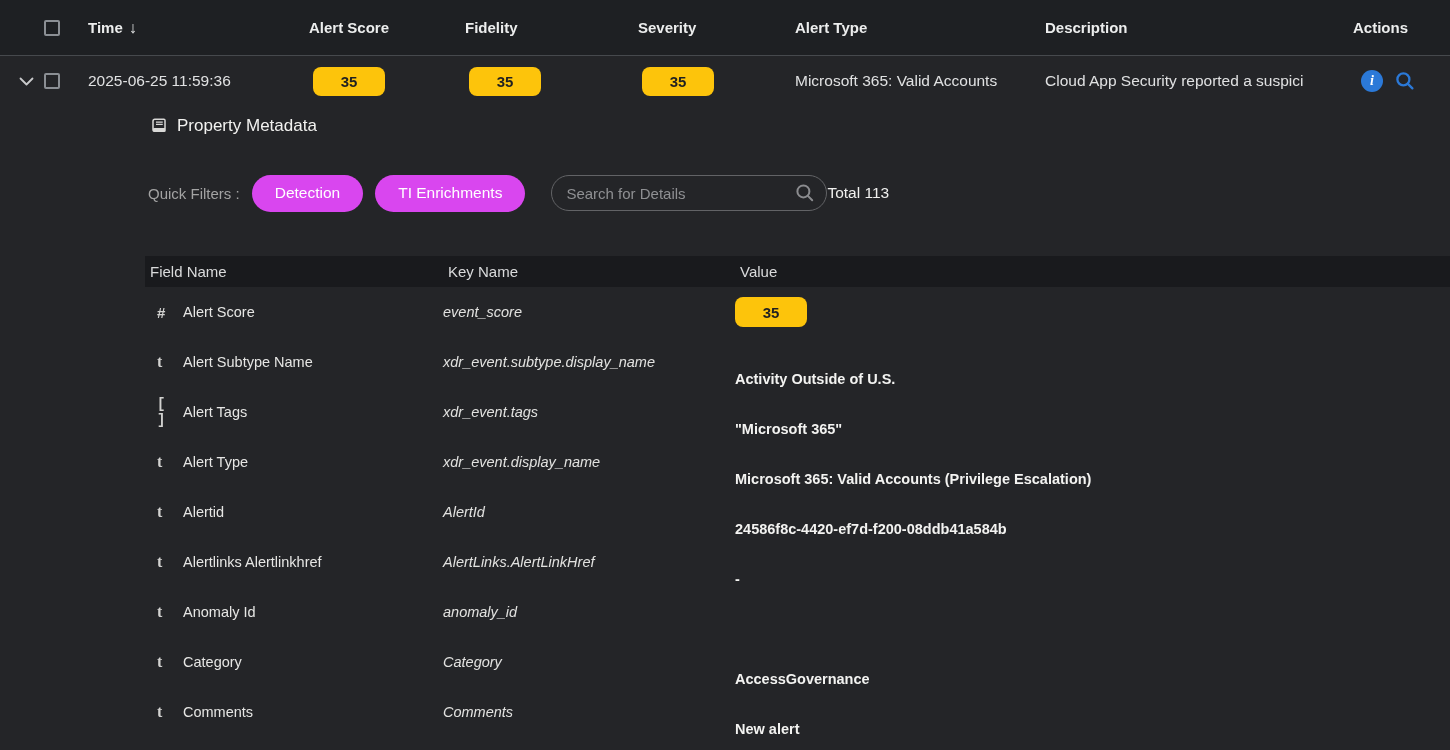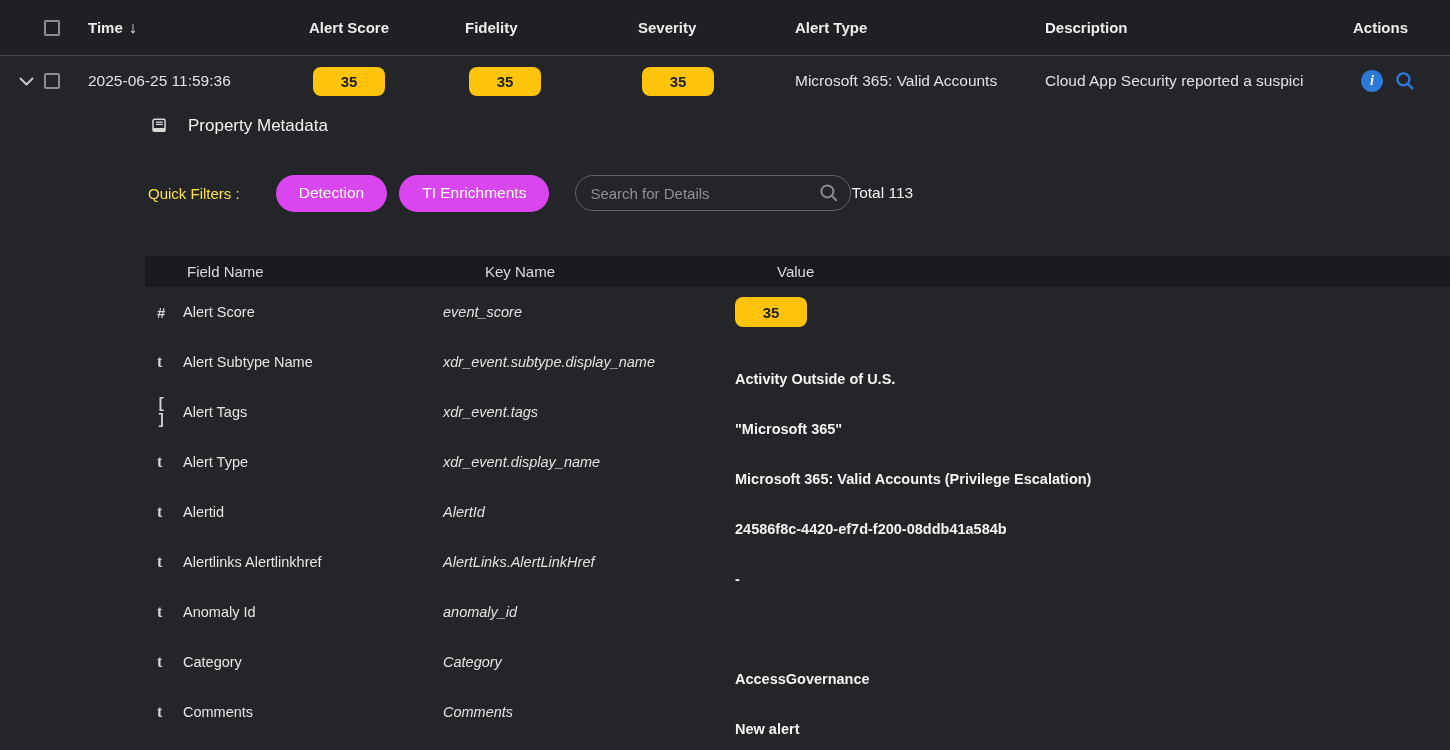--- a/index.html
+++ b/index.html
@@ -64,30 +64,30 @@
     font-weight:700; font-style:italic;
     font-size:14px;
     display:inline-flex; align-items:center; justify-content:center;
     cursor:pointer;
   }
   .icon-btn { cursor:pointer; display:inline-flex; align-items:center; }
 
   
   .detail-heading {
     margin:10px 0 0 150px;
-    display:flex; align-items:center; gap:20px;
+    display:flex; align-items:center; gap:9px;
     font-size:17px; color:#f2f2f0;
   }
 
   .filters-bar {
     margin:38px 0 0 148px;
     display:flex; align-items:center;
     height:38px;
   }
-  .qf-label { font-size:15px; color:#fde047; margin-right:36px; }
+  .qf-label { font-size:15px; color:#a3a3a3; margin-right:12px; }
   .pill {
     height:37px;
     padding:0 23px;
     border:none;
     border-radius:19px;
     background:#d946ef;
     color:#ffffff;
     font-size:15.5px;
     font-family:inherit;
     display:inline-flex; align-items:center;
@@ -118,21 +118,21 @@
   .meta-table { margin:44px 0 0 145px; width:1305px; }
   .meta-head {
     display:grid;
     grid-template-columns:298px 292px 1fr;
     align-items:center;
     height:31px;
     background:#191a1d;
     font-size:15px;
     color:#dadbdc;
   }
-  .meta-head .mh { padding-left:5px;margin-left:37px; }
+  .meta-head .mh { padding-left:5px; }
   .meta-row {
     display:grid;
     grid-template-columns:298px 292px 1fr;
     align-items:center;
     height:50px;
   }
   .fcell { display:flex; align-items:center; padding-left:12px; }
   .ficon {
     width:26px;
     font-weight:700;

